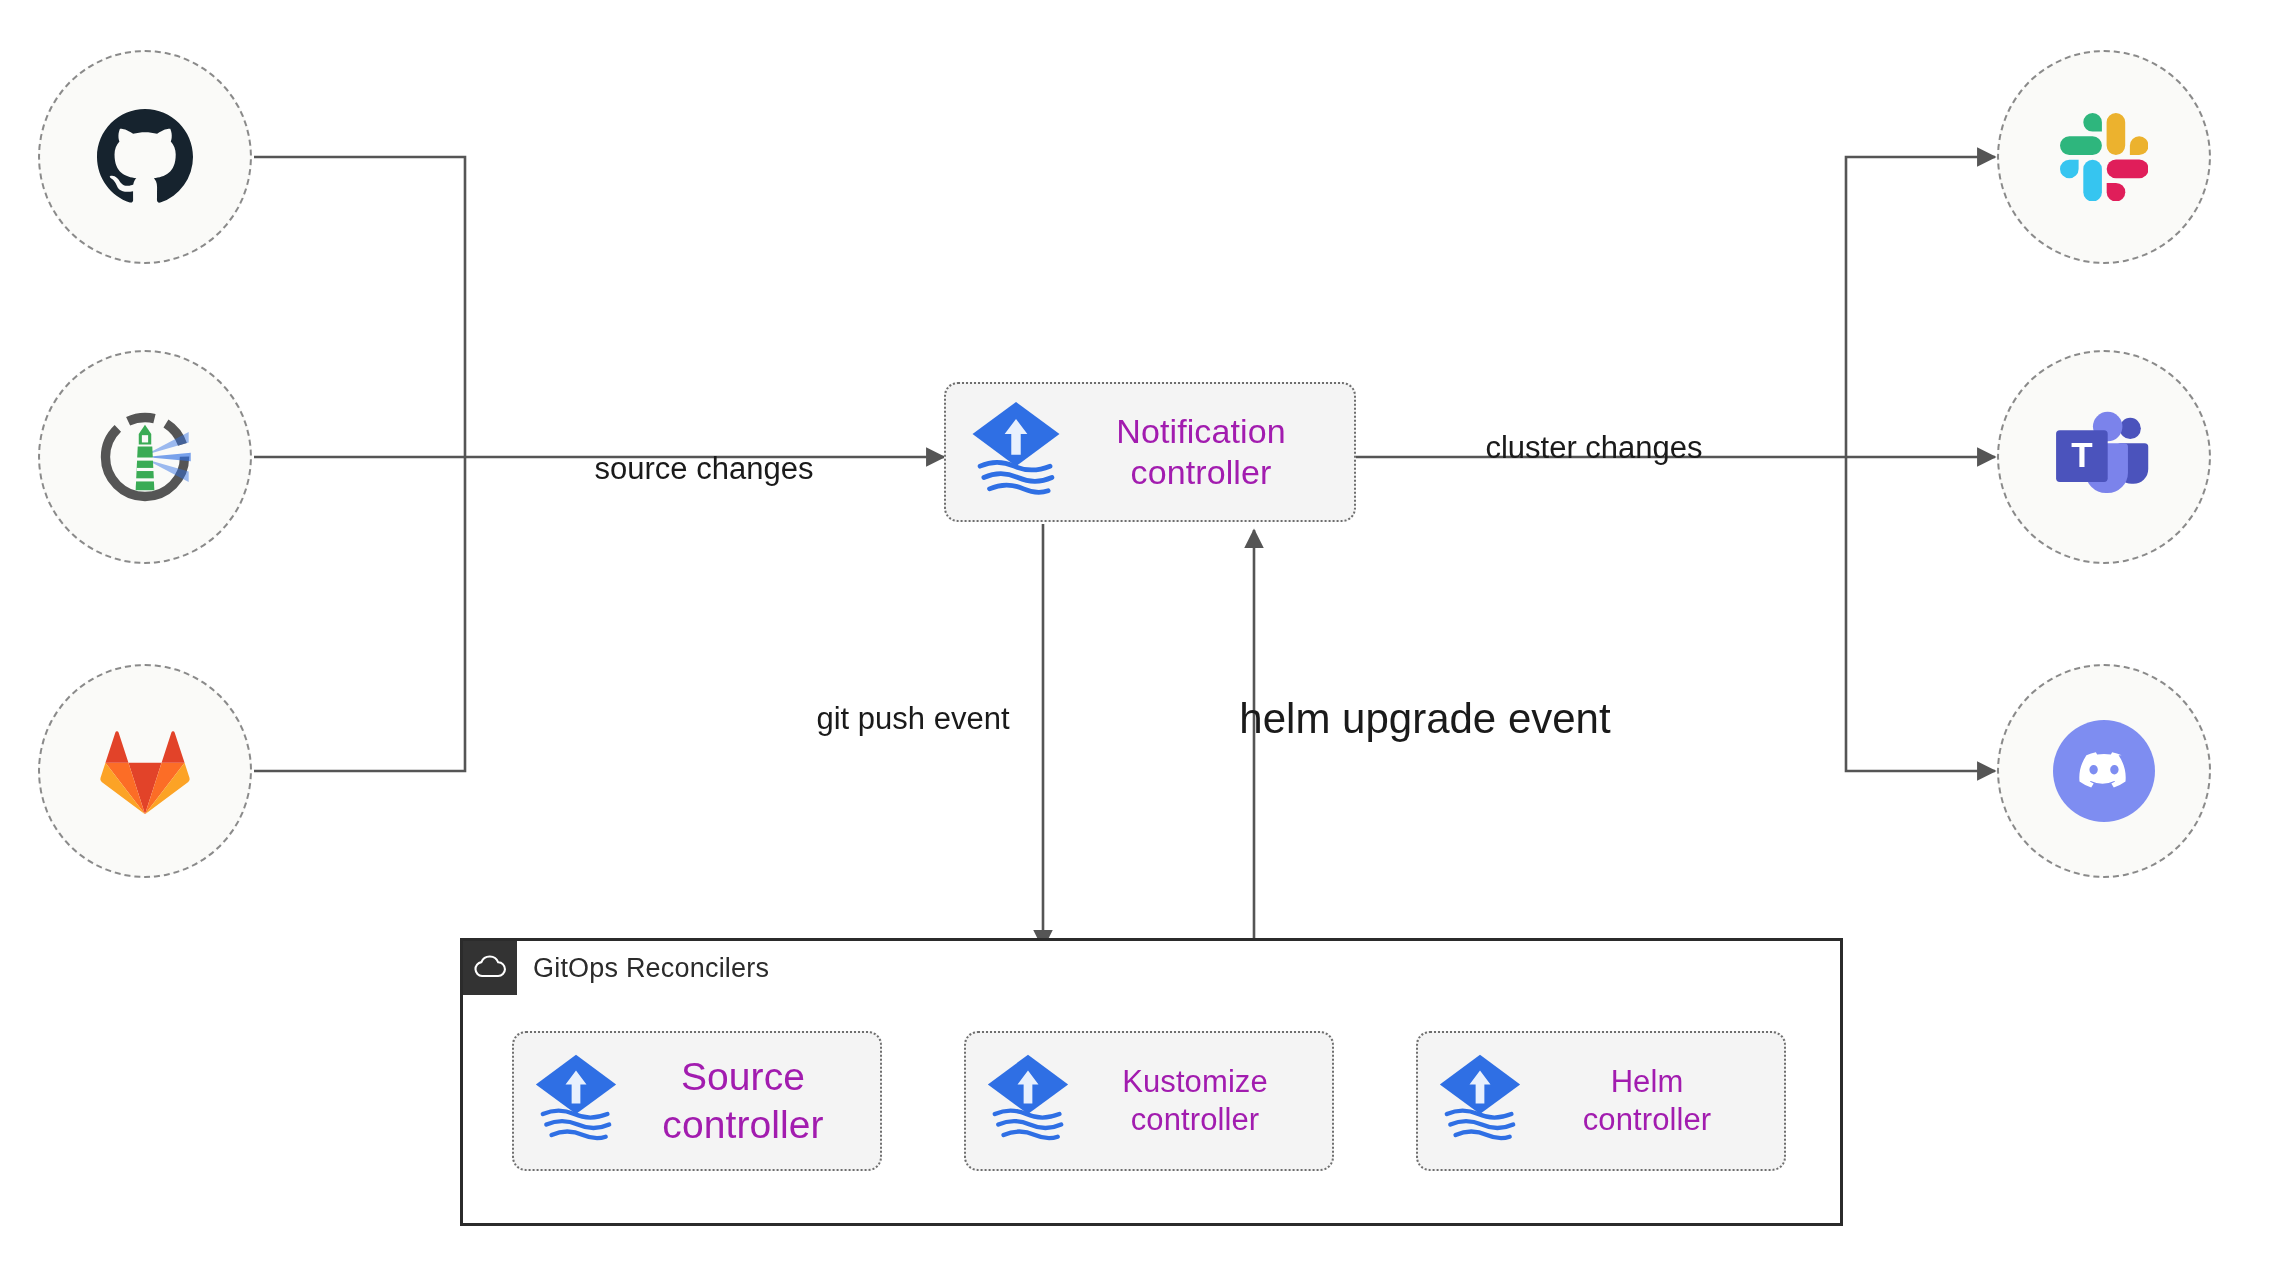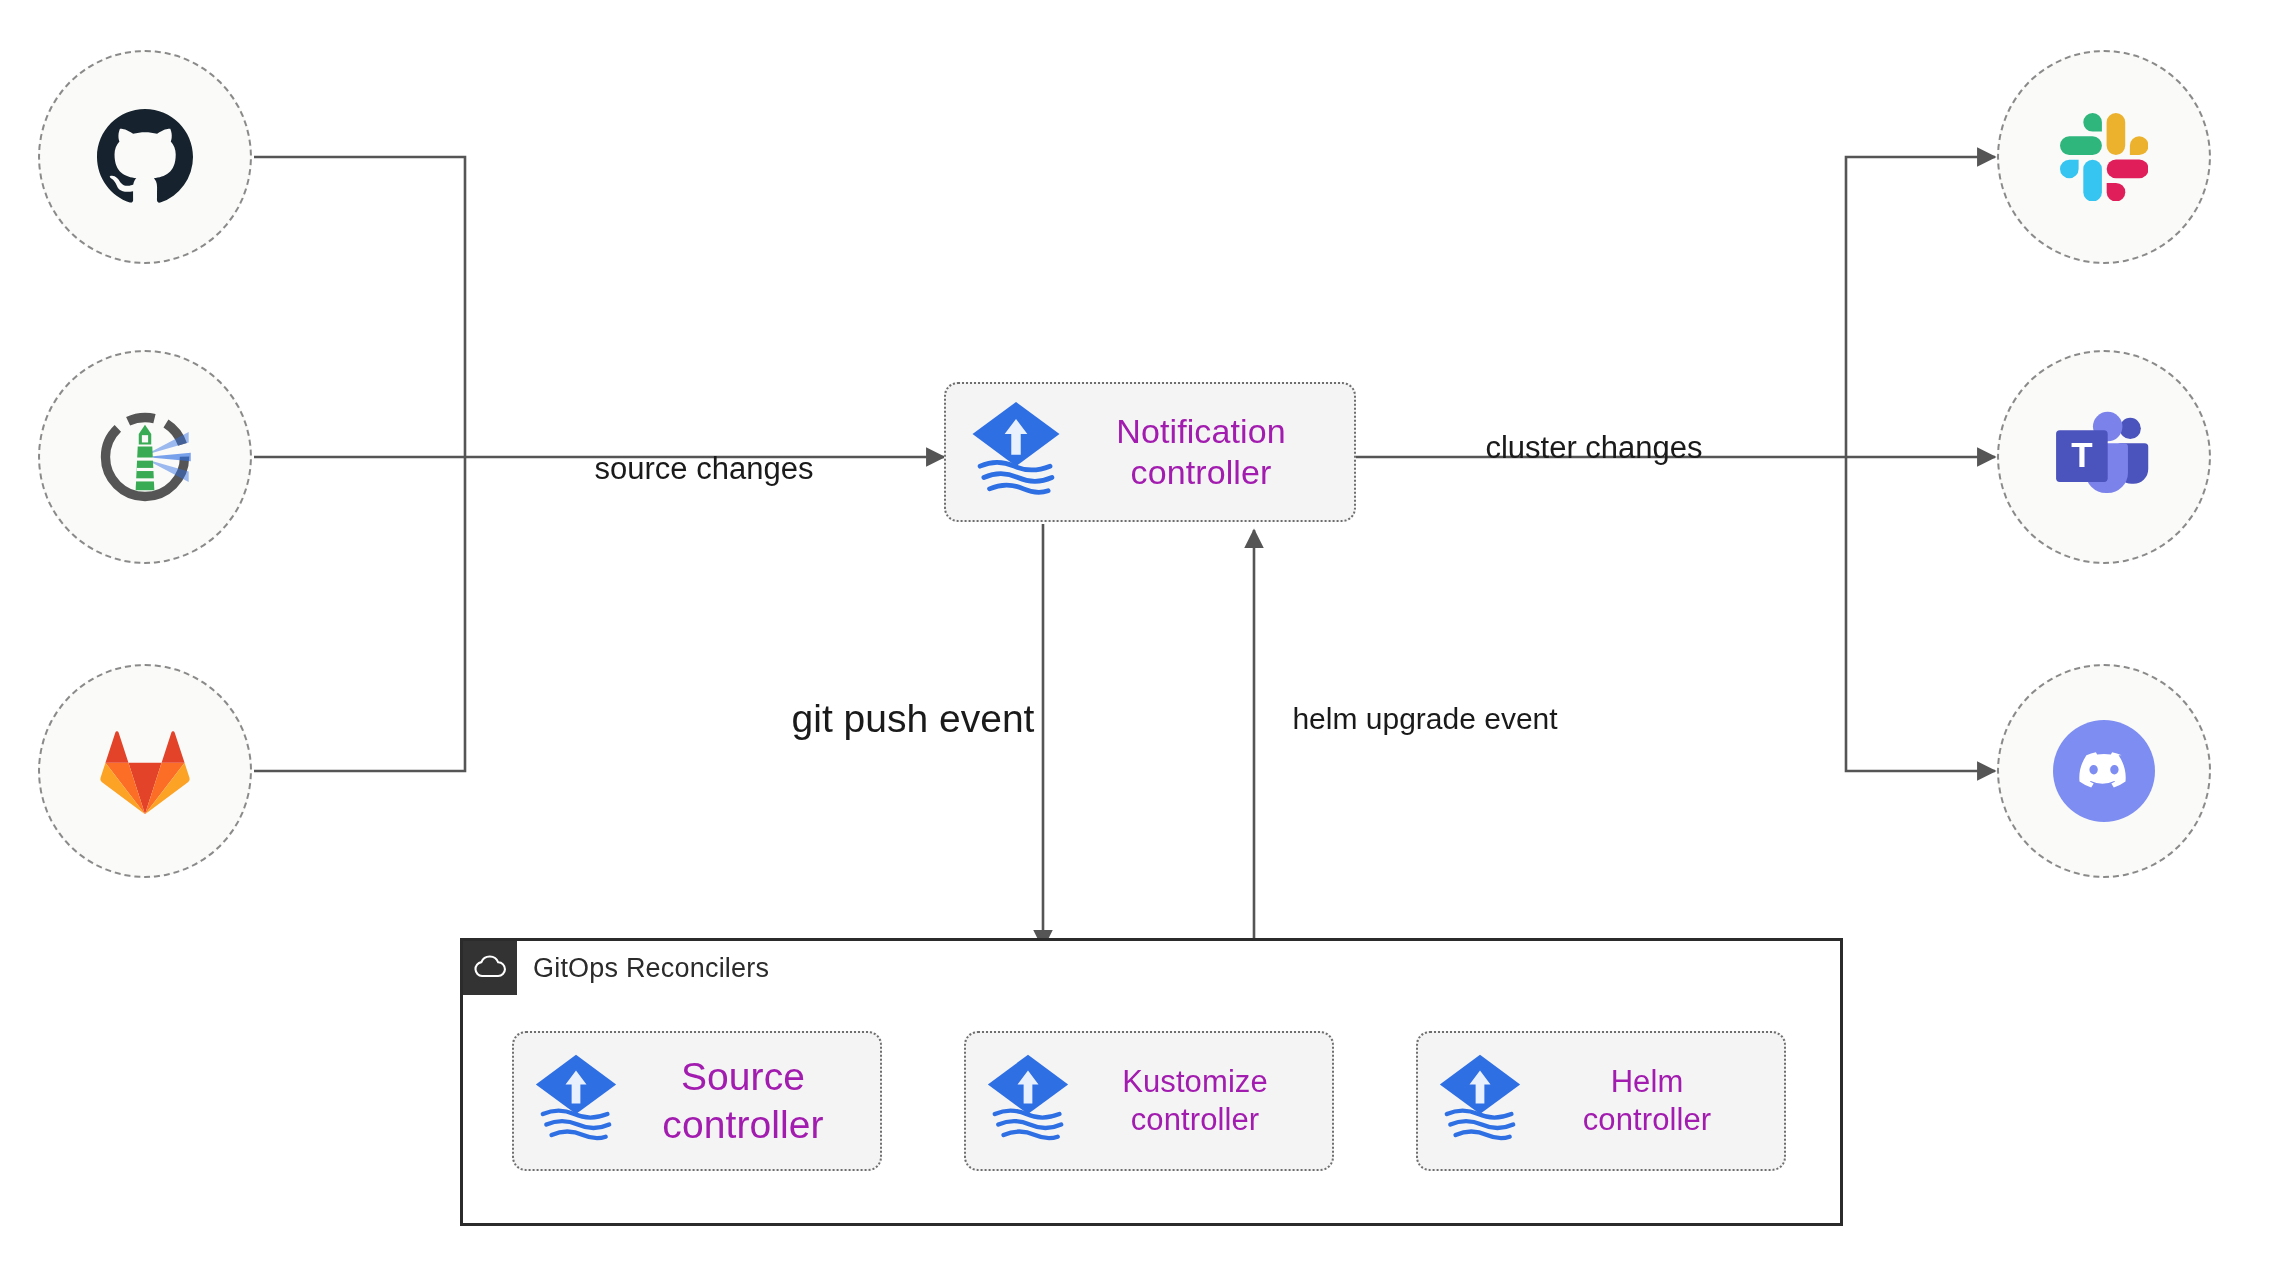--- a/index.html
+++ b/index.html
@@ -256,16 +256,16 @@
           <path d="M22 94 Q40 86 58 94 Q72 100 84 96"></path>
         </g>
       </svg>
     </span>
     <span class="ctl-label" style="font-size:31px;">Helm
 controller</span>
   </div>
 
   <div class="edge-label" style="left:704px;top:425px;font-size:31px;margin-top:44px;">source changes</div>
   <div class="edge-label" style="left:1594px;top:448px;font-size:31px;">cluster changes</div>
-  <div class="edge-label" style="left:913px;top:719px;font-size:39px;">git push event</div>
-  <div class="edge-label" style="left:1425px;top:719px;font-size:30px;">helm upgrade event</div>
+  <div class="edge-label" style="left:913px;top:719px;font-size:31px;">git push event</div>
+  <div class="edge-label" style="left:1425px;top:719px;font-size:42px;">helm upgrade event</div>
 
 </div>
 
 </body></html>

